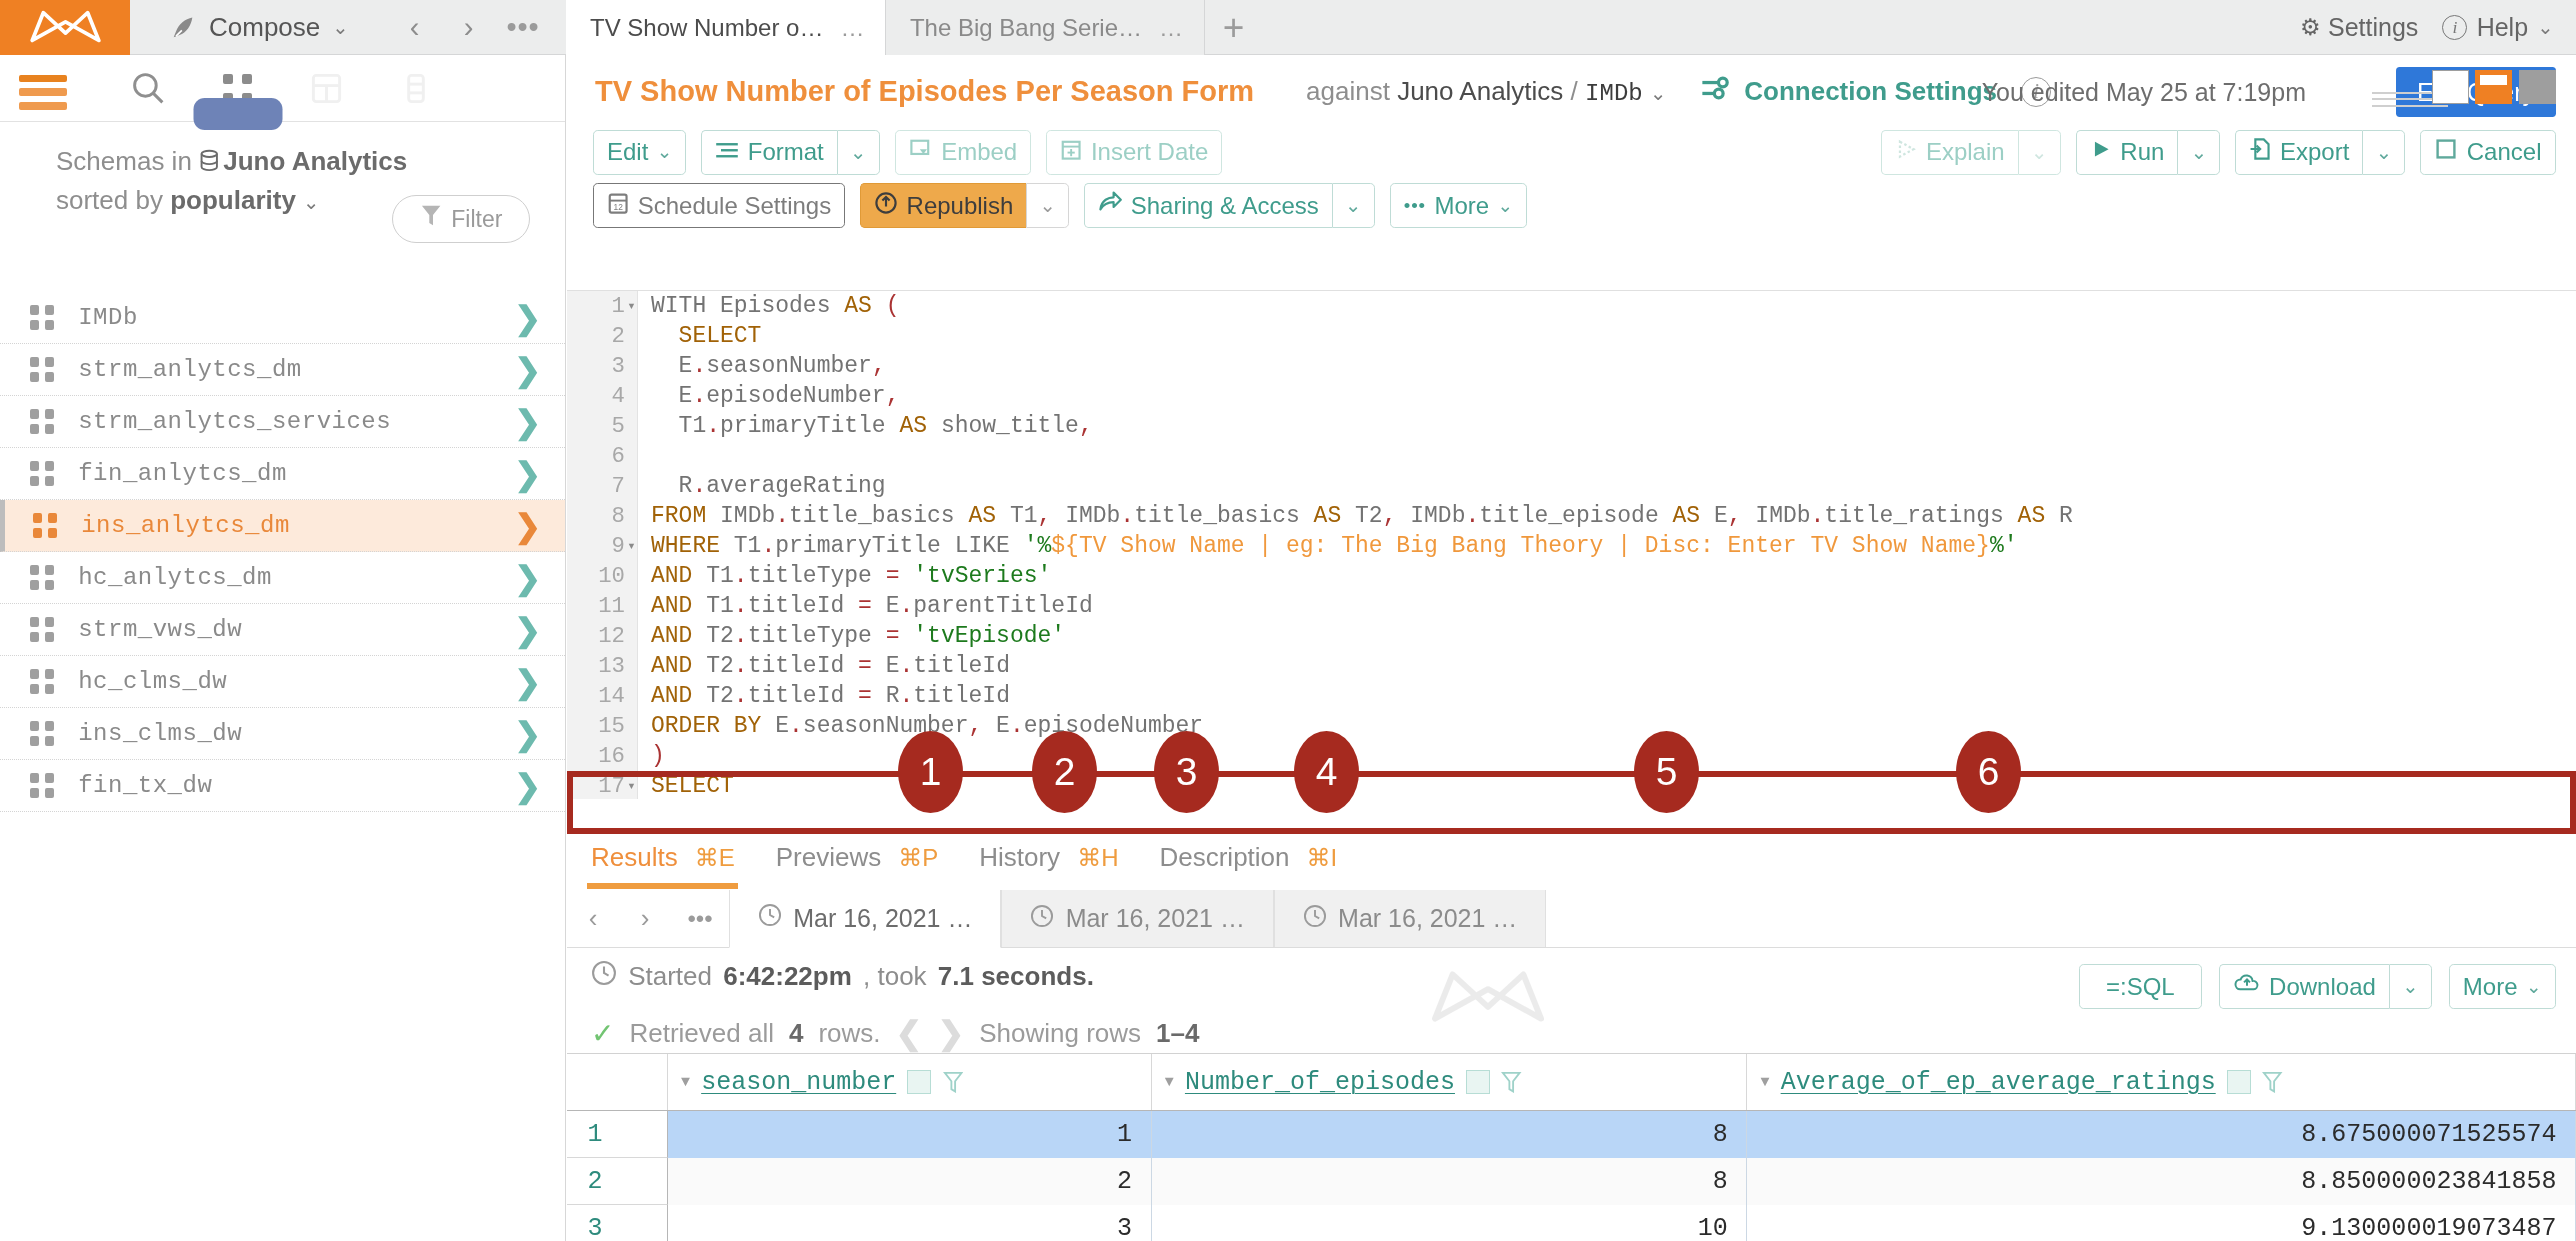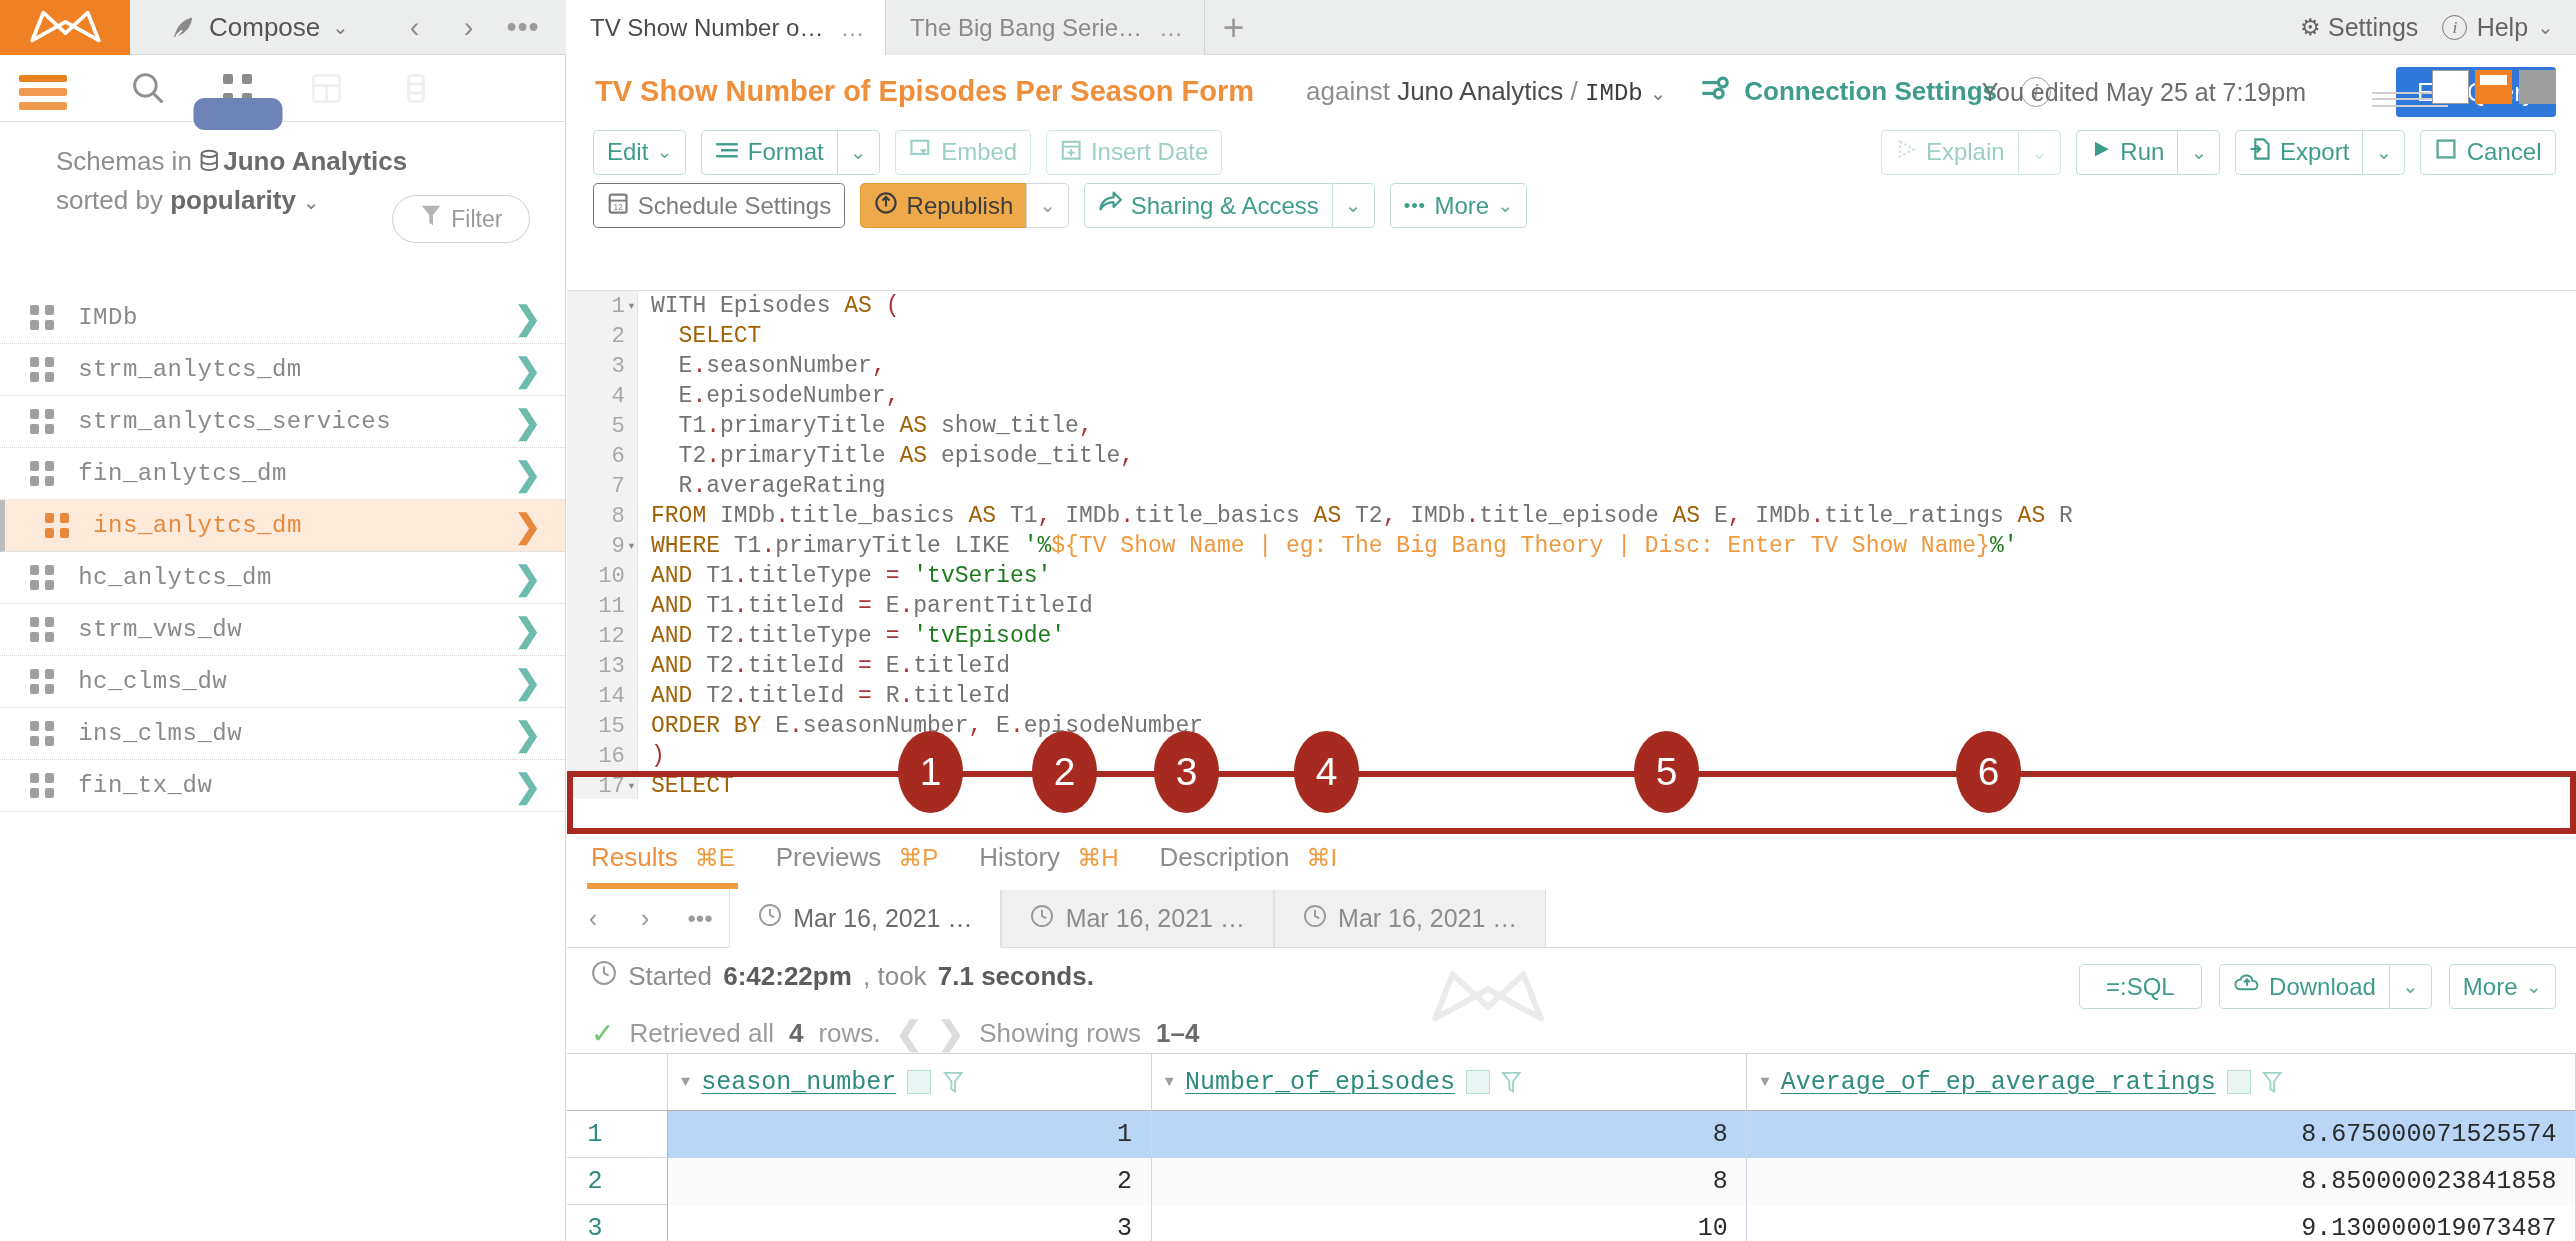--- a/index.html
+++ b/index.html
@@ -52,21 +52,21 @@
   .sb-head .l2 b{ color:#6b6b6b; font-weight:bold; }
   .db-ico{ display:inline-block; width:20.5px; height:24px; vertical-align:-3.7px; margin-right:3.7px; }
   .filter-pill{ position:absolute; right:35px; top:140px; width:138px; height:48px; border:1.9px solid #cfcfcf; border-radius:24px; display:flex; align-items:center; justify-content:center; gap:9.3px; color:#9a9a9a; font-size:23px; background:#fff; }
 
   .sb-list{ position:absolute; left:0; top:237px; right:0; }
   .sb-row{ position:relative; height:52px; display:flex; align-items:center; border-bottom:1.9px dotted #d4d4d4; padding-left:30px; }
   .sb-row .grid2{ display:grid; grid-template-columns:repeat(2,9.3px); grid-template-rows:repeat(2,9.3px); gap:5.6px; margin-right:24px; }
   .sb-row .grid2 span{ width:9.3px; height:9.3px; background:#9f9f9f; border-radius:1.9px; }
   .sb-row .nm{ font-family:"Liberation Mono", monospace; font-size:24px; color:#8a8a8a; letter-spacing:0.5px; }
   .sb-row .arr{ position:absolute; right:24px; top:50%; transform:translateY(-50%); color:#6dbaae; font-size:32px; font-weight:bold; }
-  .sb-row.sel{ background:#fdeadb; border-left:5.6px solid #bdbdbd; padding-left:40px; }
+  .sb-row.sel{ background:#fdeadb; border-left:5.6px solid #bdbdbd; padding-left:28px; }
   .sb-row.sel .nm{ color:#e9883a; }
   .sb-row.sel .grid2 span{ background:#e9883a; }
   .sb-row.sel .arr{ color:#e9883a; }
 
   
   .main{ position:absolute; left:567px; top:55px; width:2009px; height:1187px; background:#fff; }
 
   .qhead{ position:relative; height:73px; display:flex; align-items:center; padding-left:28px; }
   .qtitle{ color:#ef8f3c; font-size:29px; font-weight:bold; }
   .qagainst{ margin-left:52px; font-size:26px; color:#8e8e8e; }
@@ -514,21 +514,21 @@
     </div>
 
     <div class="editor">
       <div class="gutter"></div>
       <div class="code" id="code-lines">
           <div class="ln"><span class="num">1</span><span class="fold">▾</span><span class="txt"><span class="pl">WITH Episodes </span><span class="kw">AS</span><span class="pnc"> (</span></span></div>
           <div class="ln"><span class="num">2</span><span class="fold"></span><span class="txt">  <span class="kw">SELECT</span></span></div>
           <div class="ln"><span class="num">3</span><span class="fold"></span><span class="txt">  <span class="pl">E</span><span class="pnc">.</span><span class="pl">seasonNumber</span><span class="pnc">,</span></span></div>
           <div class="ln"><span class="num">4</span><span class="fold"></span><span class="txt">  <span class="pl">E</span><span class="pnc">.</span><span class="pl">episodeNumber</span><span class="pnc">,</span></span></div>
           <div class="ln"><span class="num">5</span><span class="fold"></span><span class="txt">  <span class="pl">T1</span><span class="pnc">.</span><span class="pl">primaryTitle </span><span class="kw">AS</span><span class="pl"> show_title</span><span class="pnc">,</span></span></div>
-          <div class="ln"><span class="num">6</span><span class="fold"></span><span class="txt">  <span class="pl">T2</span><span class="pnc">.</span><span class="pl">primaryTitle </span><span class="kw">AS</span><span class="pl"> episode_title</span><span class="pnc">,</span></span></div>
+          <div class="ln"><span class="num">6</span><span class="fold"></span></div>
           <div class="ln"><span class="num">7</span><span class="fold"></span><span class="txt">  <span class="pl">R</span><span class="pnc">.</span><span class="pl">averageRating</span></span></div>
           <div class="ln"><span class="num">8</span><span class="fold"></span><span class="txt"><span class="kw">FROM</span><span class="pl"> IMDb</span><span class="pnc">.</span><span class="pl">title_basics </span><span class="kw">AS</span><span class="pl"> T1</span><span class="pnc">,</span><span class="pl"> IMDb</span><span class="pnc">.</span><span class="pl">title_basics </span><span class="kw">AS</span><span class="pl"> T2</span><span class="pnc">,</span><span class="pl"> IMDb</span><span class="pnc">.</span><span class="pl">title_episode </span><span class="kw">AS</span><span class="pl"> E</span><span class="pnc">,</span><span class="pl"> IMDb</span><span class="pnc">.</span><span class="pl">title_ratings </span><span class="kw">AS</span><span class="pl"> R</span></span></div>
           <div class="ln"><span class="num">9</span><span class="fold">▾</span><span class="txt"><span class="kw">WHERE</span><span class="pl"> T1</span><span class="pnc">.</span><span class="pl">primaryTitle LIKE </span><span class="str">'%</span><span class="var">${TV Show Name | eg: The Big Bang Theory | Disc: Enter TV Show Name}</span><span class="str">%'</span></span></div>
           <div class="ln"><span class="num">10</span><span class="fold"></span><span class="txt"><span class="kw">AND</span><span class="pl"> T1</span><span class="pnc">.</span><span class="pl">titleType </span><span class="pnc">=</span><span class="str"> 'tvSeries'</span></span></div>
           <div class="ln"><span class="num">11</span><span class="fold"></span><span class="txt"><span class="kw">AND</span><span class="pl"> T1</span><span class="pnc">.</span><span class="pl">titleId </span><span class="pnc">=</span><span class="pl"> E</span><span class="pnc">.</span><span class="pl">parentTitleId</span></span></div>
           <div class="ln"><span class="num">12</span><span class="fold"></span><span class="txt"><span class="kw">AND</span><span class="pl"> T2</span><span class="pnc">.</span><span class="pl">titleType </span><span class="pnc">=</span><span class="str"> 'tvEpisode'</span></span></div>
           <div class="ln"><span class="num">13</span><span class="fold"></span><span class="txt"><span class="kw">AND</span><span class="pl"> T2</span><span class="pnc">.</span><span class="pl">titleId </span><span class="pnc">=</span><span class="pl"> E</span><span class="pnc">.</span><span class="pl">titleId</span></span></div>
           <div class="ln"><span class="num">14</span><span class="fold"></span><span class="txt"><span class="kw">AND</span><span class="pl"> T2</span><span class="pnc">.</span><span class="pl">titleId </span><span class="pnc">=</span><span class="pl"> R</span><span class="pnc">.</span><span class="pl">titleId</span></span></div>
           <div class="ln"><span class="num">15</span><span class="fold"></span><span class="txt"><span class="kw">ORDER BY</span><span class="pl"> E</span><span class="pnc">.</span><span class="pl">seasonNumber</span><span class="pnc">,</span><span class="pl"> E</span><span class="pnc">.</span><span class="pl">episodeNumber</span></span></div>
           <div class="ln"><span class="num">16</span><span class="fold"></span><span class="txt"><span class="pnc">)</span></span></div>

